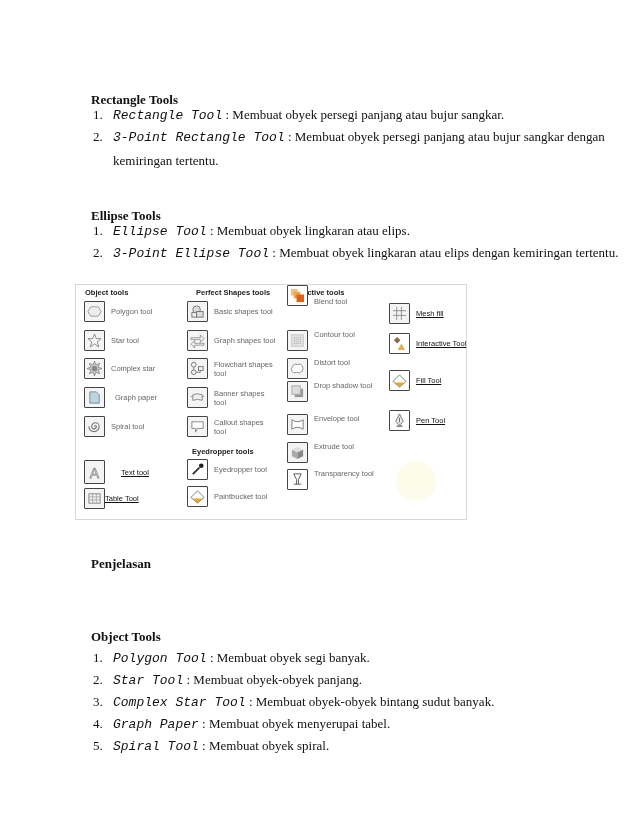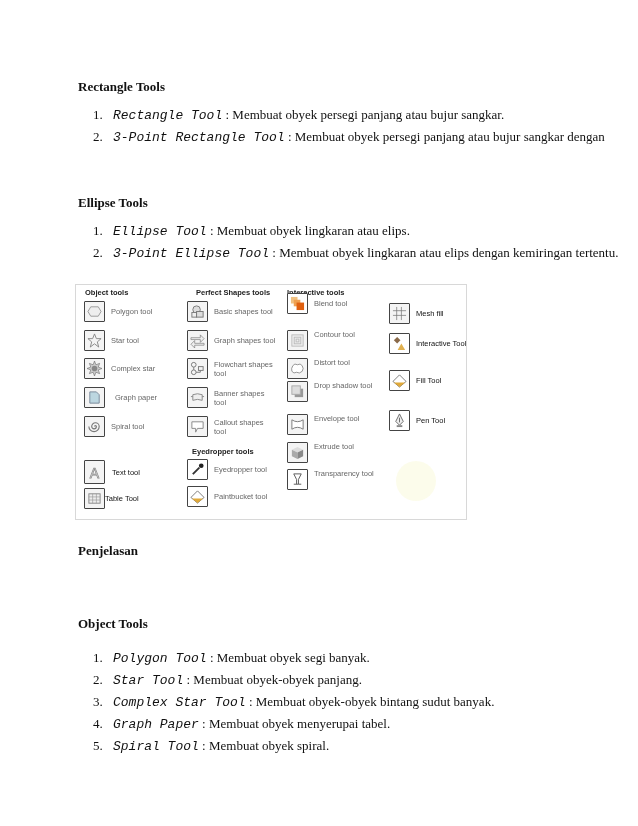--- a/index.html
+++ b/index.html
@@ -1,43 +1,43 @@
 <!DOCTYPE html>
 <html><head>
 <meta charset="utf-8">
 <style>
   html, body { margin: 0; padding: 0; background: #ffffff; }
   body { width: 638px; height: 826px; position: relative; overflow: hidden;
          font-family: "Liberation Serif", serif; color: #111; }
-  .h { position: absolute; left: 75px; font-weight: bold; font-size: 13px; margin: 3px; }
+  .h { position: absolute; left: 75px; font-weight: bold; font-size: 13px; margin: 16px; }
   .list { position: absolute; left: 93px; margin: 0; padding: 0; list-style: none; font-size: 13px; }
   .list li { position: relative; padding-left: 20px; line-height: 21px; }
   .list li .num { position: absolute; left: 0; }
   .list li i { font-style: italic; font-family: Liberation Mono, monospace; }
   .cont { display: block; }
 
   .figure { position: absolute; left: 75px; top: 284px; width: 390px; height: 234px;
             border: 1px solid #d8d8d8; background: #fff; font-family: "Liberation Sans", sans-serif; }
   .gh { position: absolute; font-size: 7.5px; font-weight: bold; color: #222; }
   .tool { position: absolute; display: flex; align-items: center; }
   .ibox { width: 19px; height: 19px; border: 1px solid #444; border-radius: 1px; background: #f4f4f4;
           display: flex; align-items: center; justify-content: center; flex: none; }
   .ibox svg { width: 15px; height: 15px; }
   .tl { font-size: 7.5px; color: #666; margin-left: 6px; line-height: 9px; width: 62px; }
-  .tl.dark { color: #111; }
+  .tl.dark { color: #111; text-decoration: underline; }
   .watermark { position: absolute; left: 320px; top: 176px; width: 40px; height: 40px; border-radius: 50%;
                background: #fbfbe6; opacity: .8; }
 </style>
 </head>
 <body>
 
 <h3 class="h" style="top:76px">Rectangle Tools</h3>
 <ol class="list" style="top:104px">
   <li><span class="num">1.</span><i>Rectangle Tool</i><span> : Membuat obyek persegi panjang atau bujur sangkar.</span></li>
-  <li><span class="num">2.</span><i>3-Point Rectangle Tool</i><span> : Membuat obyek persegi panjang atau bujur sangkar dengan</span></li>
+  <li><span class="num">2.</span><i>3-Point Rectangle Tool</i><span> : Membuat obyek persegi panjang atau bujur sangkar dengan</span><span class="cont" style="margin-top:2px">kemiringan tertentu.</span></li>
 </ol>
 
 <h3 class="h" style="top:192px">Ellipse Tools</h3>
 <ol class="list" style="top:220px">
   <li><span class="num">1.</span><i>Ellipse Tool</i><span> : Membuat obyek lingkaran atau elips.</span></li>
   <li><span class="num">2.</span><i>3-Point Ellipse Tool</i><span> : Membuat obyek lingkaran atau elips dengan kemiringan tertentu.</span></li>
 </ol>
 
 <div class="figure">
   <div class="gh" style="left:9px;top:3px">Object tools</div>
@@ -85,21 +85,21 @@
         </svg>
       </span>
     <span class="tl">Spiral tool</span>
   </div>
   <div class="tool" style="left:8px;top:175px">
     <span class="ibox" style="height:22px">
         <svg viewBox="0 0 16 16">
           <text x="8" y="14" text-anchor="middle" font-size="15" font-family="Liberation Sans, sans-serif" fill="#fff" stroke="#888" stroke-width=".8">A</text>
         </svg>
       </span>
-    <span class="tl dark" style="margin-left:7px">Text tool</span>
+    <span class="tl dark" style="margin-left:16px">Text tool</span>
   </div>
   <div class="tool" style="left:8px;top:203px">
     <span class="ibox">
         <svg viewBox="0 0 16 16">
           <rect x="2" y="3" width="12" height="10" fill="#eee" stroke="#888"></rect>
           <path d="M2,6.3H14M2,9.6H14M6,3V13M10,3V13" stroke="#999" stroke-width=".7"></path>
         </svg>
       </span>
     <span class="tl dark" style="margin-left:0">Table Tool</span>
   </div>
@@ -163,21 +163,21 @@
   <div class="tool" style="left:111px;top:201px">
     <span class="ibox" style="background:#fff">
         <svg viewBox="0 0 16 16">
           <polygon points="8,2 15,9 8,15 1,9" fill="#fff" stroke="#777"></polygon>
           <polygon points="2,10 14,10 8,15" fill="#e0a93a"></polygon>
         </svg>
       </span>
     <span class="tl">Paintbucket tool</span>
   </div>
 
-  <div class="tool" style="left:211px;top:8px;align-items:center">
+  <div class="tool" style="left:211px;top:0;align-items:flex-end">
     <span class="ibox" style="background:#fff">
         <svg viewBox="0 0 16 16">
           <rect x="1" y="1" width="7" height="7" fill="#f0c080"></rect>
           <rect x="4" y="4" width="7" height="7" fill="#f0a050"></rect>
           <rect x="7" y="7" width="8" height="8" fill="#e06010"></rect>
         </svg>
       </span>
     <span class="tl">Blend tool</span>
   </div>
   <div class="tool" style="left:211px;top:45px;align-items:flex-start">

